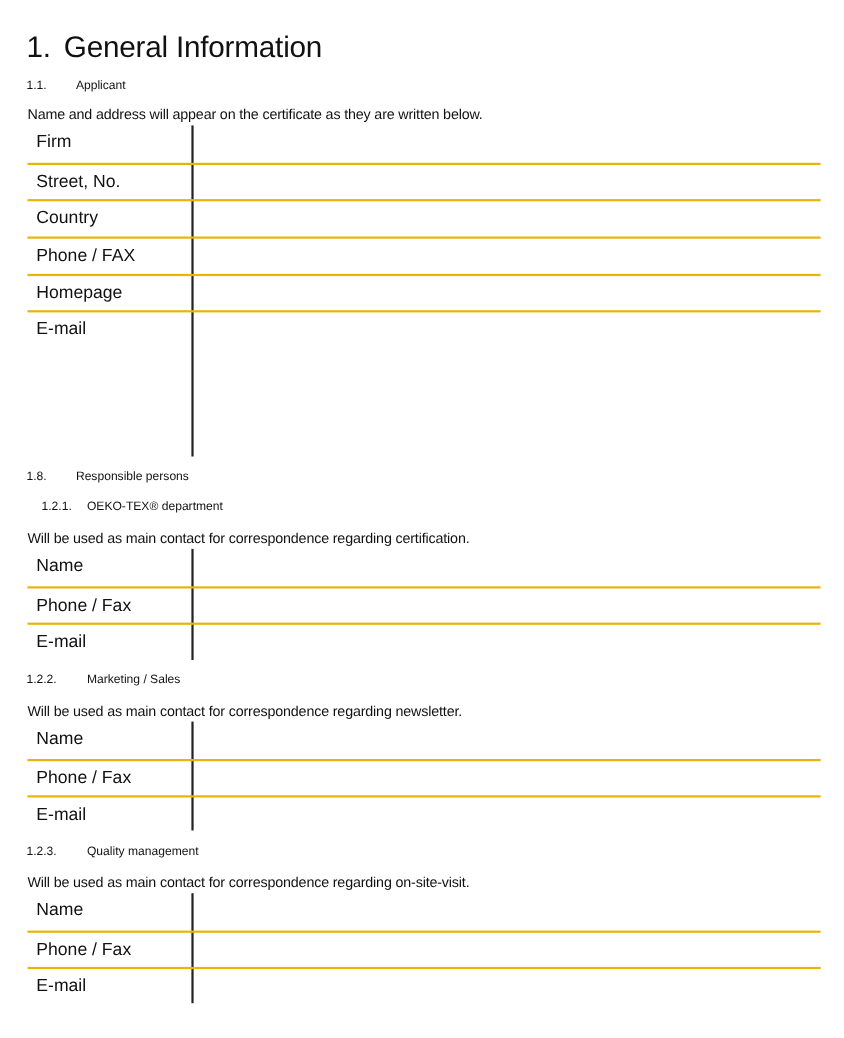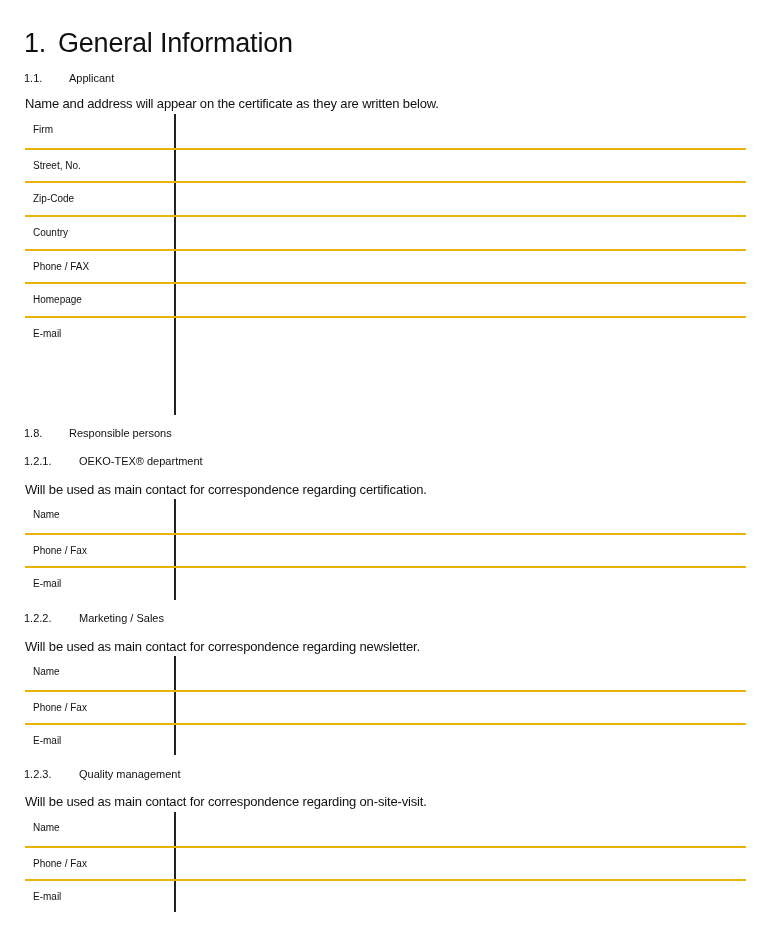--- a/index.html
+++ b/index.html
@@ -15,21 +15,21 @@
   }
   .h1 .num { display: inline-block; width: 34px; }
   .h2 { font-size: 11px; line-height: 18px; color: #111; }
   .h2 .num { display: inline-block; width: 45px; }
   .h3 .num { display: inline-block; width: 55px; }
   .desc { left: 25px; font-size: 13px; line-height: 18px; color: #111; letter-spacing: -0.15px; }
   .table { left: 25px; width: 721px; }
   .row { position: relative; height: 33.7px; }
   .row + .row { border-top: 2px solid #eab308; box-sizing: border-box; }
   .row .label {
-    position: absolute; left: 8px; top: 7px; font-size: 10px; line-height: 18px; color: #111;
+    position: absolute; left: 8px; top: 7px; font-size: 16px; line-height: 18px; color: #111;
   }
   .row .field {
     position: absolute; left: 151px; right: 0; top: 0; bottom: 0;
     border: none; background: transparent; outline: none;
     font-family: "Liberation Sans", sans-serif; font-size: 14px; padding: 0 8px;
   }
   .vline { position: absolute; left: 149px; width: 1.6px; background: #222; }
 </style>
 </head>
 <body>
@@ -47,24 +47,20 @@
   <div class="vline" style="top:0; height:301px;"></div>
   <div class="row">
       <span class="label">Firm</span>
       <input class="field" value="" style="">
     </div>
   <div class="row">
       <span class="label">Street, No.</span>
       <input class="field" value="" style="">
     </div>
   <div class="row">
-      <span class="label">Zip-Code</span>
-      <input class="field" value="" style="">
-    </div>
-  <div class="row">
       <span class="label">Country</span>
       <input class="field" value="" style="">
     </div>
   <div class="row">
       <span class="label">Phone / FAX</span>
       <input class="field" value="" style="">
     </div>
   <div class="row">
       <span class="label">Homepage</span>
       <input class="field" value="" style="">
@@ -72,21 +68,21 @@
   <div class="row">
       <span class="label">E-mail</span>
       <input class="field" value="" style="">
     </div>
 </div>
 
 <div class="abs h2" style="left:24px; top:424px;">
   <span class="num">1.8.</span><span>Responsible persons</span>
 </div>
 
-<div class="abs h2 h3" style="left:24px; top:452px;">
+<div class="abs h2 h3" style="left:24px; top:452px;text-align:center;">
   <span class="num">1.2.1.</span><span>OEKO-TEX® department</span>
 </div>
 <div class="abs desc" style="top:481px;">Will be used as main contact for correspondence regarding certification.</div>
 <div class="abs table" style="top:499px;">
   <div class="vline" style="top:0; height:101px;"></div>
   <div class="row">
       <span class="label">Name</span>
       <input class="field" value="" style="">
     </div>
   <div class="row">

